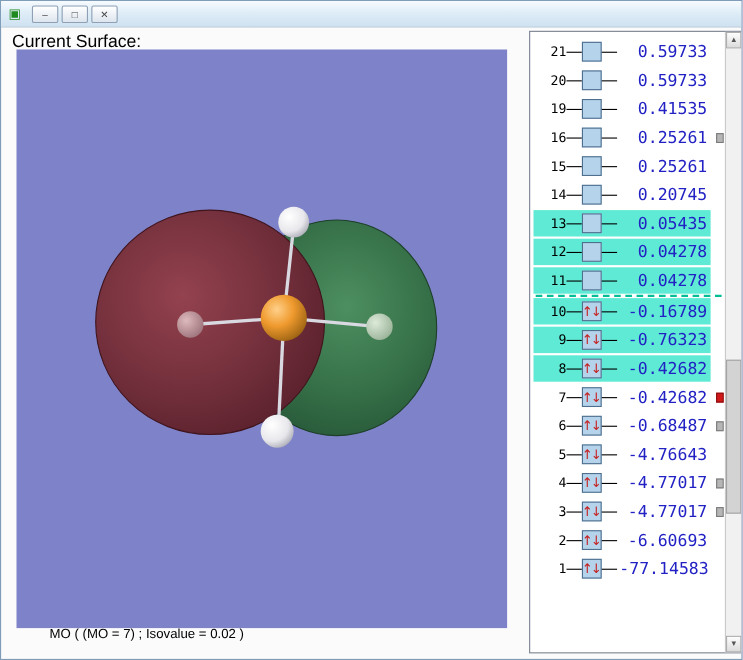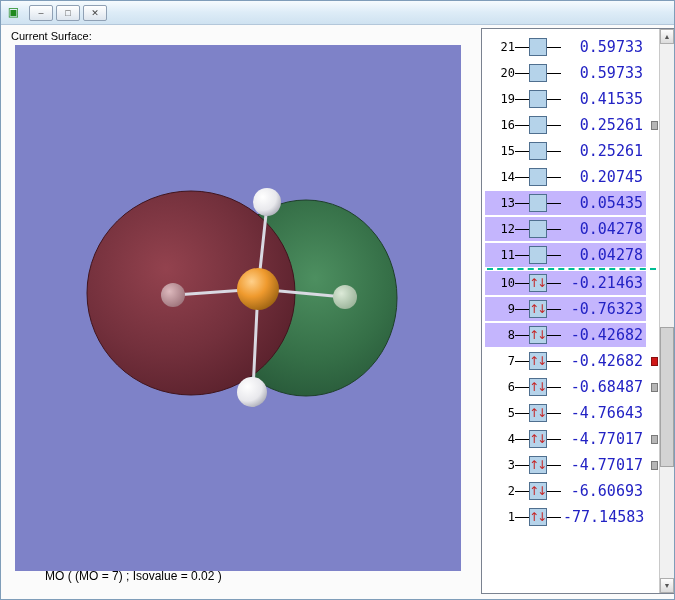--- a/index.html
+++ b/index.html
@@ -16,33 +16,33 @@
               display:flex; align-items:center; padding:0 5px; }
   .title-icon { width:15px; height:15px; margin-right:5px; color:#1f8a1f;
                 font-size:12px; line-height:15px; text-align:center; }
   .title-text { flex:1; font-size:12px; color:#111; }
   .win-btn { width:24px; height:16px; margin-left:3px; border:1px solid #8fa0b4;
              border-radius:2px; background:linear-gradient(#ffffff,#dde5ee);
              font-size:9px; color:#444; display:flex; align-items:center;
              justify-content:center; cursor:default; }
 
   
-  .surface-label { position:absolute; left:10px; top:29px; font-size:11px; color:#000; }
+  .surface-label { position:absolute; left:10px; top:29px; font-size:16px; color:#000; }
   .viewport { position:absolute; left:14px; top:44px; width:446px; height:526px;
               background:#7e82c8; }
   .status-text { position:absolute; left:16px; top:568px; font-size:12px; color:#000;padding-left:28px; }
 
   
   .mo-panel { position:absolute; left:480px; top:27px; width:194px; height:566px;
               background:#ffffff; border:1px solid #7a8290; }
   .mo-rows { position:absolute; left:1px; top:0; bottom:0; right:16px;
              padding:5px 0 0 2px; overflow:hidden; }
   .mo-row { display:flex; align-items:center; height:26px; }
   .band { display:flex; align-items:center; height:24px; padding:0 3px 0 4px; }
-  .band.hl { background:#c4b5fd; }
+  .band.hl { background:#5eead4; }
   .idx { width:26px; text-align:right; font-family:"DejaVu Sans Mono", monospace;
          font-size:12px; color:#000; }
   .tick { width:14px; height:1px; background:#000; }
   .occ-box { width:18px; height:18px; background:#b5d3ea; border:1px solid #4f6f8f;
              display:flex; align-items:center; justify-content:center; }
   .arrows { color:#c52222; font-size:12px; line-height:1; letter-spacing:-2px;
             font-family:"DejaVu Sans", sans-serif; transform:translateX(-1px); }
   .energy { width:80px; text-align:right; margin-left:2px;
             font-family:"DejaVu Sans Mono", monospace; font-size:15px; color:#2222c4; }
   .marker { width:9px; height:9px; margin-left:5px; }
@@ -219,21 +219,21 @@
         </div>
         <div class="homo-lumo"></div>
         <div class="mo-row">
           <span class="band hl">
             <span class="idx">10</span>
             <span class="tick"></span>
             <span class="occ-box">
               <span class="arrows">↑↓</span>
             </span>
             <span class="tick"></span>
-            <span class="energy">-0.21463</span>
+            <span class="energy">-0.16789</span>
           </span>
           <span class="marker none"></span>
         </div>
         <div class="mo-row">
           <span class="band hl">
             <span class="idx">9</span>
             <span class="tick"></span>
             <span class="occ-box">
               <span class="arrows">↑↓</span>
             </span>

